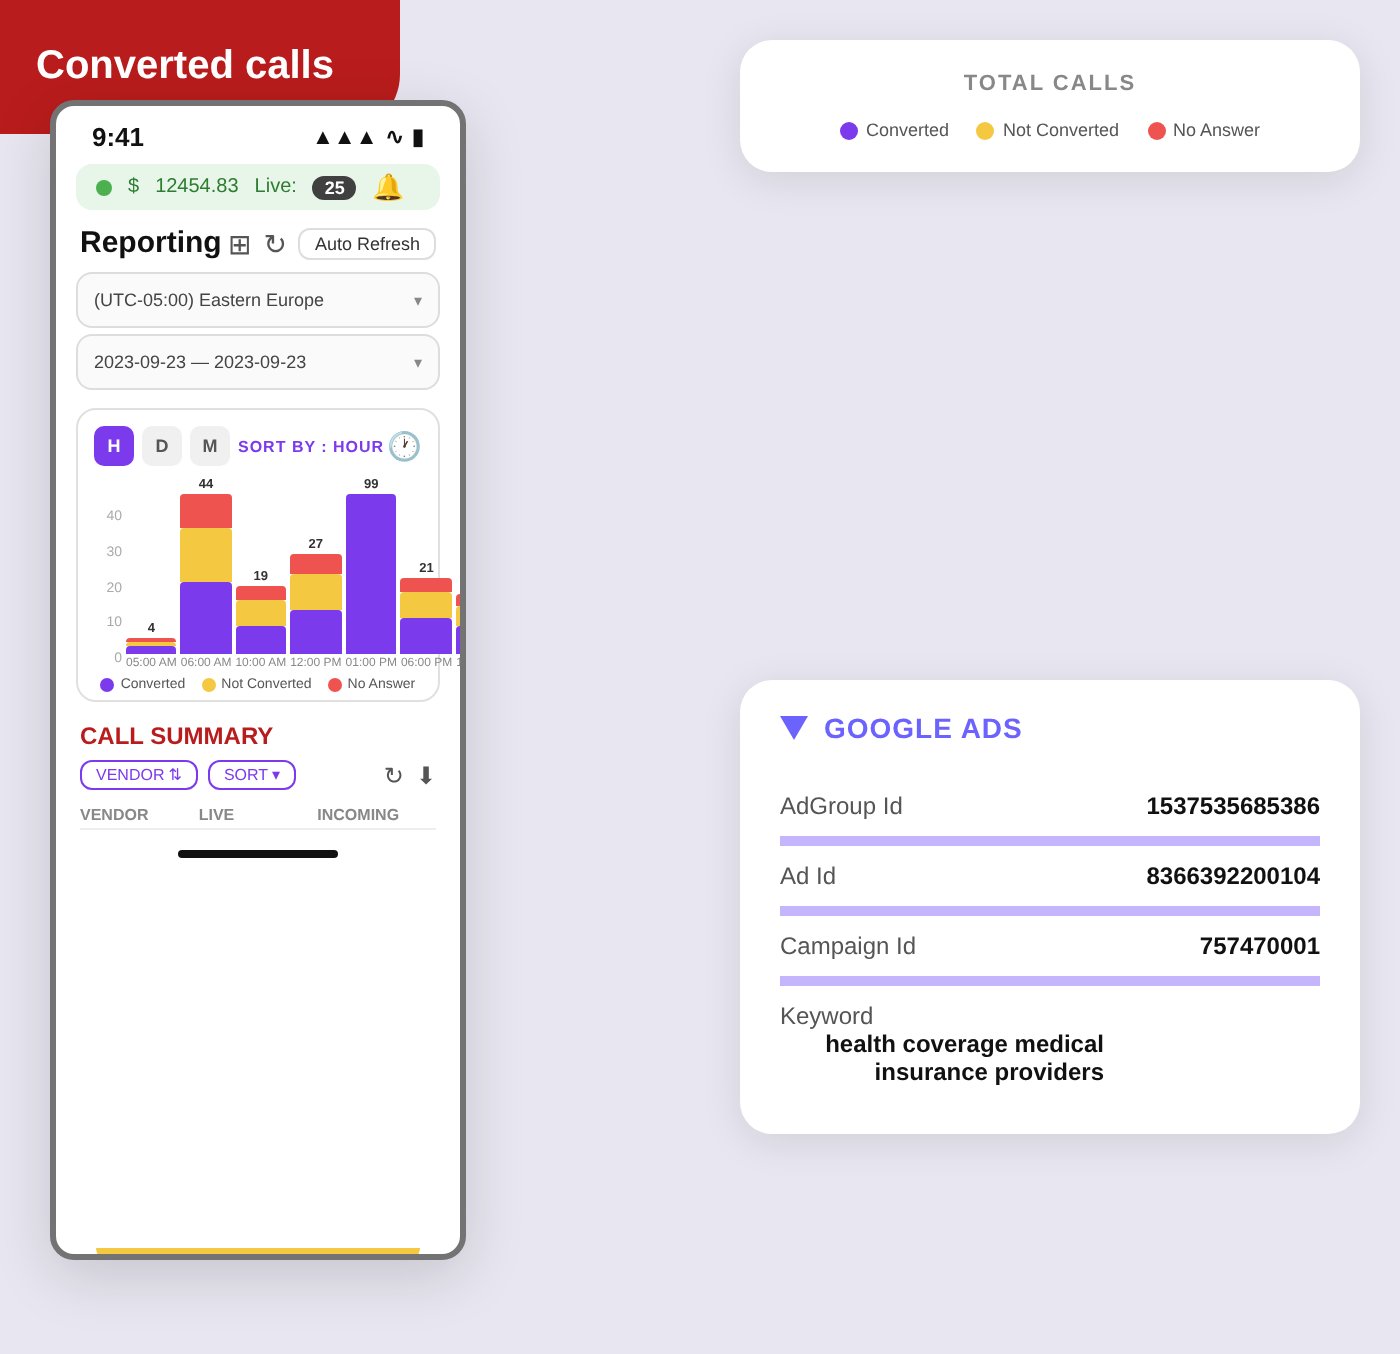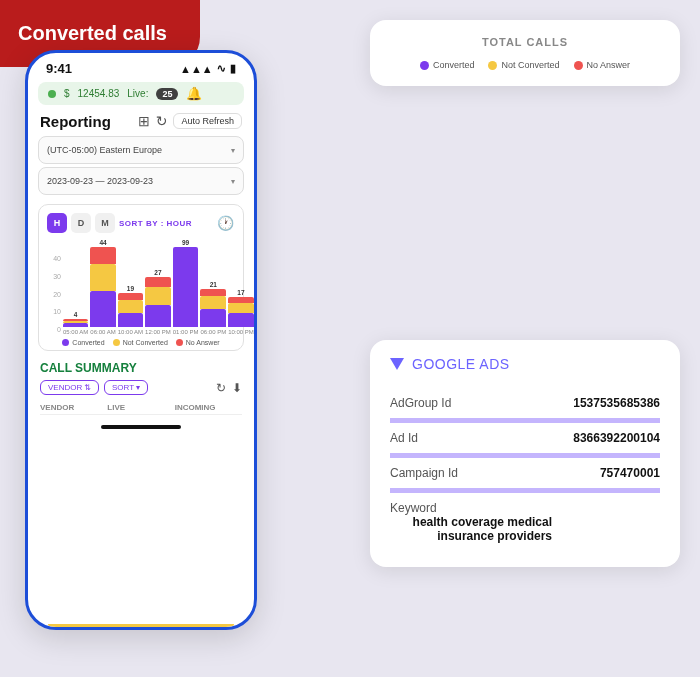--- a/index.html
+++ b/index.html
@@ -32,25 +32,25 @@
 
     
     .phone-wrapper {
       position: absolute;
       top: 50px;
       left: 25px;
       width: 280px;
       height: 610px;
     }
     .phone {
-      width: 232px;
+      width: 208px;
       height: 580px;
       background: #fff;
-      border-radius: 31px;
-      border: 3px solid #1d4ed8;
+      border-radius: 12px;
+      border: 3px solid #737373;
       box-shadow: 0 8px 30px rgba(0,0,0,0.15);
       overflow: hidden;
       position: relative;
     }
     
     .phone::after {
       content: '';
       position: absolute;
       bottom: -3px; left: 20px; right: 20px;
       height: 6px;
@@ -90,21 +90,21 @@
       border-radius: 10px;
       padding: 1px 6px;
       font-size: 9px;
       font-weight: 700;
     }
     .alert-icon { color: #ef5350; font-size: 13px; }
 
     
     .reporting-header {
       display: flex;
-      align-items: flex-start;
+      align-items: center;
       justify-content: space-between;
       padding: 6px 12px 4px;
     }
     .reporting-title { font-size: 15px; font-weight: 700; color: #111; }
     .header-actions { display: flex; gap: 6px; align-items: center; }
     .filter-icon, .refresh-icon { font-size: 14px; color: #555; cursor: pointer; }
     .auto-refresh-btn {
       background: #fff;
       border: 1px solid #ddd;
       border-radius: 6px;
@@ -208,21 +208,21 @@
       margin-top: 4px;
       justify-content: center;
     }
     .legend-item { display: flex; align-items: center; gap: 3px; font-size: 7px; color: #555; }
     .legend-dot { width: 7px; height: 7px; border-radius: 50%; }
 
     
     .call-summary {
       padding: 6px 12px 4px;
     }
-    .call-summary-title { font-size: 12px; font-weight: 800; color: #15803d; margin-bottom: 5px; }
+    .call-summary-title { font-size: 12px; font-weight: 800; color: #b91c1c; margin-bottom: 5px; }
     .summary-toolbar {
       display: flex;
       align-items: center;
       justify-content: space-between;
     }
     .summary-tags { display: flex; gap: 5px; }
     .tag-btn {
       border: 1px solid #7c3aed;
       border-radius: 6px;
       padding: 2px 7px;
@@ -322,21 +322,21 @@
       margin-bottom: 16px;
     }
     .ads-triangle {
       width: 0; height: 0;
       border-left: 7px solid transparent;
       border-right: 7px solid transparent;
       border-top: 12px solid #6c63ff;
     }
     .ads-title {
       font-size: 14px;
-      font-weight: 400;
+      font-weight: 700;
       color: #6c63ff;
       letter-spacing: 0.5px;
     }
     .ads-row {
       display: flex;
       justify-content: space-between;
       align-items: flex-start;
       padding: 8px 0;
       border-bottom: 5px solid #c4b5fd;
       font-size: 12px;

